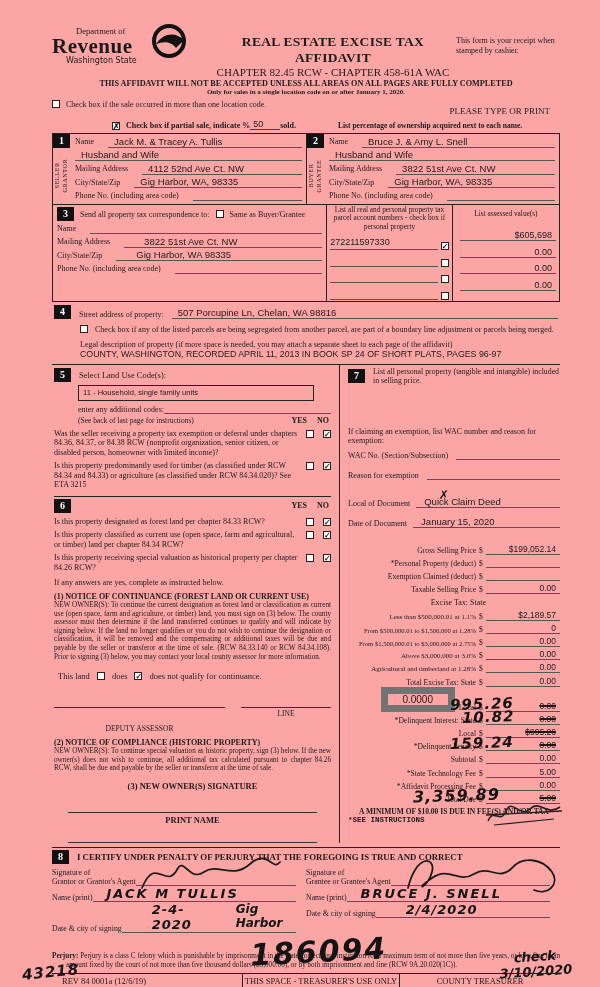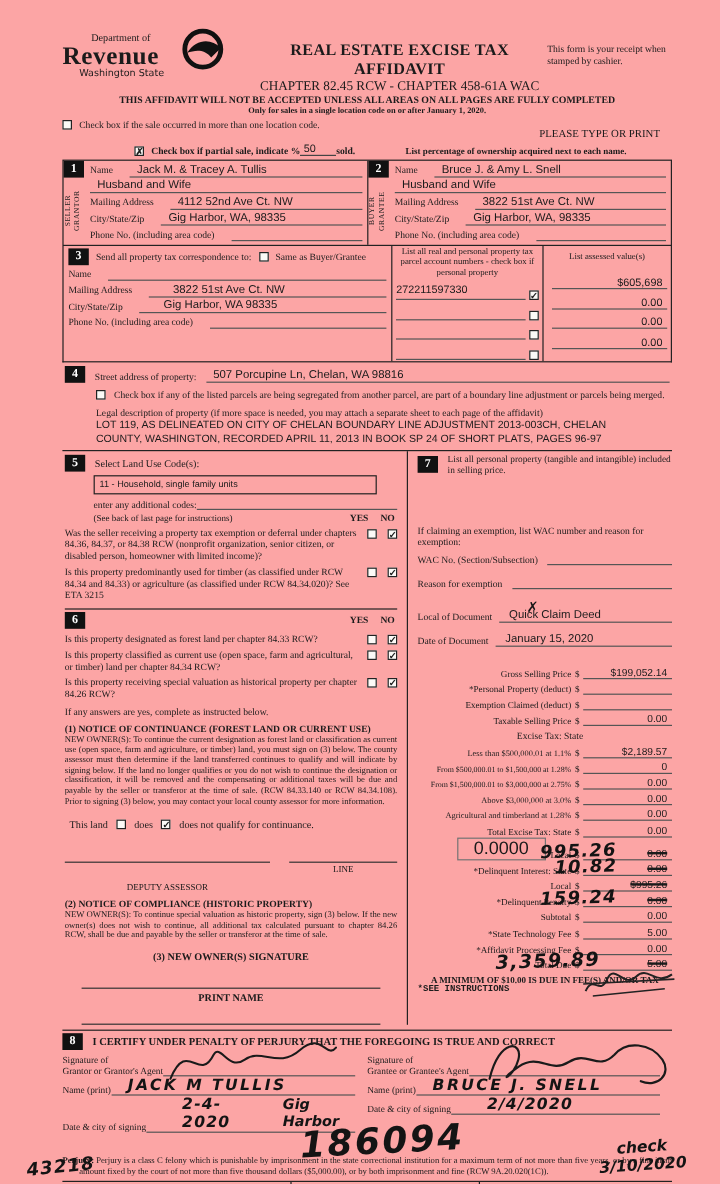--- a/index.html
+++ b/index.html
@@ -93,21 +93,21 @@
   
   .tax { margin-top:14px; }
   .trow { display:flex; align-items:flex-end; min-height:13.2px; font-size:7.6px; }
   .tlabel { width:128px; text-align:right; white-space:nowrap; }
   .tdollar { width:10px; text-align:center; }
   .tline { flex:1; border-bottom:1px solid #555; text-align:right; font-family:"Liberation Sans",sans-serif; font-size:8.5px; padding-right:4px; position:relative; min-height:10px; }
   .theading { font-size:8px; text-align:right; width:138px; min-height:12px; display:flex; align-items:flex-end; justify-content:flex-end; }
   .struck { text-decoration:line-through; text-decoration-thickness:1.5px; }
   .hand { font-family:"DejaVu Sans",sans-serif; font-style:italic; color:#141414; }
   .hand-val { position:absolute; right:46px; bottom:-2px; font-size:15px; font-weight:bold; transform:rotate(-2deg); letter-spacing:1px; }
-  .ratebox { border:1px solid #737373; width:74px; text-align:center; font-family:"Liberation Sans",sans-serif; font-size:15px; margin-right:4px; }
+  .ratebox { border:7px solid #737373; width:74px; text-align:center; font-family:"Liberation Sans",sans-serif; font-size:10px; margin-right:4px; }
   .minline { font-size:7.5px; font-weight:bold; text-align:center; margin-top:3px; position:relative; }
   .seeinst { font-size:7.5px; font-weight:bold; text-align:left;font-family:Liberation Mono, monospace; }
   
   .sec8 { border-top:1.2px solid #222; margin-top:4px; padding-top:2px; }
   .certify { display:flex; gap:8px; align-items:center; font-weight:bold; font-size:8.8px; }
   .sigcols { display:flex; }
   .sigcol { width:50%; padding-right:10px; position:relative; }
   .siglbl { font-size:7.8px; line-height:9px; }
   .sigrow { display:flex; align-items:flex-end; font-size:7.8px; min-height:15px; }
   .handname { font-size:13px; font-weight:bold; letter-spacing:2px; transform:rotate(-1deg); padding-left:14px; }
@@ -289,21 +289,20 @@
       <div class="s4row" style="gap:8px">
         <span class="badge">4</span>
         <span>Street address of property:</span>
         <span class="uline"><span class="val">507 Porcupine Ln, Chelan, WA 98816</span></span>
       </div>
       <div class="s4row" style="margin-left:26px; margin-top:4px; gap:7px; align-items:center">
         <span class="cb"></span>
         <span>Check box if any of the listed parcels are being segregated from another parcel, are part of a boundary line adjustment or parcels being merged.</span>
       </div>
       <div style="font-size:8px; margin-left:26px; margin-top:4px">Legal description of property (if more space is needed, you may attach a separate sheet to each page of the affidavit)</div>
-      <div class="legal" style="margin-left:16px">LOT 119, AS DELINEATED ON CITY OF CHELAN BOUNDARY LINE ADJUSTMENT 2013-003CH, CHELAN</div>
       <div class="legal" style="margin-left:16px">COUNTY, WASHINGTON, RECORDED APRIL 11, 2013 IN BOOK SP 24 OF SHORT PLATS, PAGES 96-97</div>
     </div>
 
     <div class="cols">
       <div class="lcol">
         <div class="sechead">
           <span class="badge">5</span>
           <span>Select Land Use Code(s):</span>
         </div>
         <div class="codebox">11 - Household, single family units</div>

